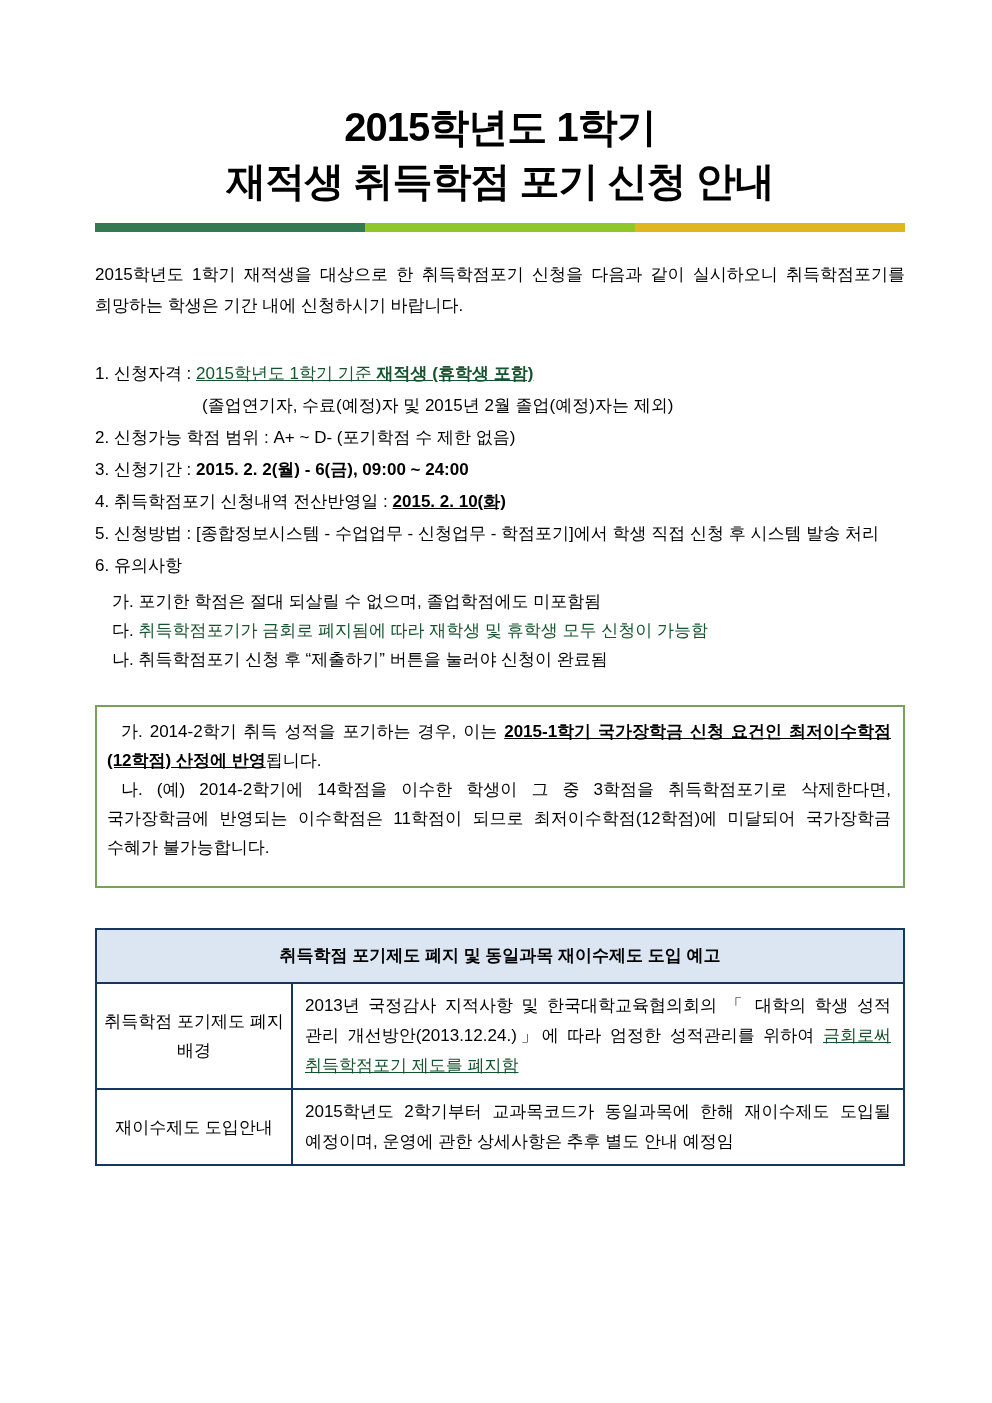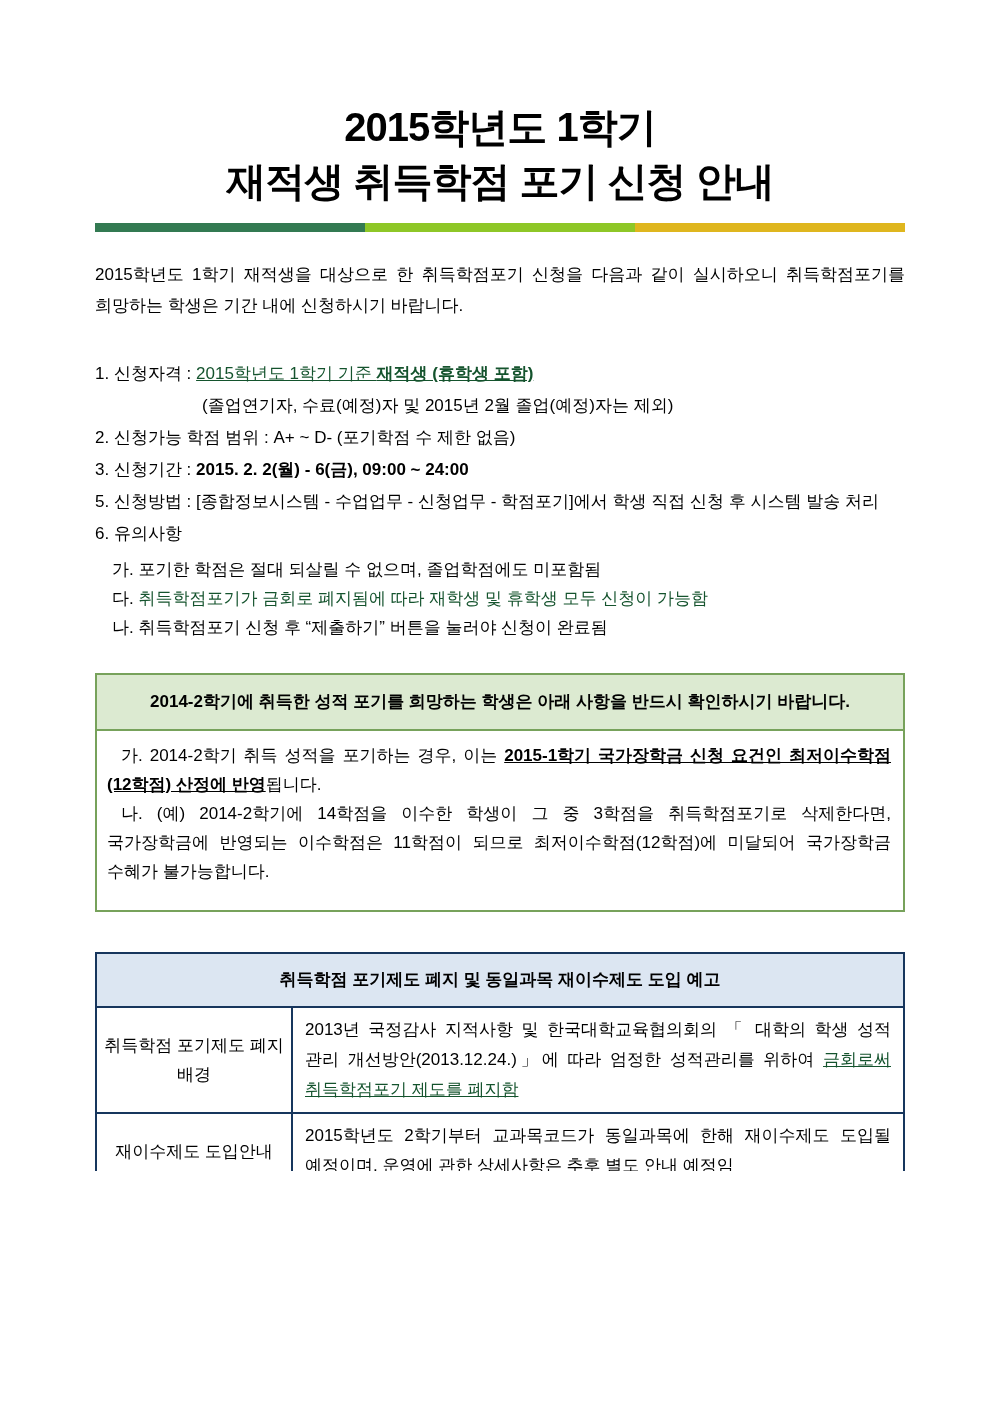--- a/index.html
+++ b/index.html
@@ -75,31 +75,31 @@
       <span class="seg seg3"></span>
     </div>
 
     <p class="intro">2015학년도 1학기 재적생을 대상으로 한 취득학점포기 신청을 다음과 같이 실시하오니 취득학점포기를 희망하는 학생은 기간 내에 신청하시기 바랍니다.</p>
 
     <div class="items">
       <p class="item"><span>1. 신청자격 : </span><span class="red ul">2015학년도 1학기 기준 </span><span class="red ul b">재적생 (휴학생 포함)</span></p>
       <p class="item sub">(졸업연기자, 수료(예정)자 및 2015년 2월 졸업(예정)자는 제외)</p>
       <p class="item">2. 신청가능 학점 범위 : A+ ~ D- (포기학점 수 제한 없음)</p>
       <p class="item"><span>3. 신청기간 : </span><span class="b">2015. 2. 2(월) - 6(금), 09:00 ~ 24:00</span></p>
+      <p class="item"><span>4. 취득학점포기 신청내역 전산반영일 : </span><span class="b ul">2015. 2. 10(화)</span></p>
       <p class="item justify">5. 신청방법 : [종합정보시스템 - 수업업무 - 신청업무 - 학점포기]에서 학생 직접 신청 후 시스템 발송 처리</p>
       <p class="item">6. 유의사항</p>
       <div class="notes">
         <p class="note">가. 포기한 학점은 절대 되살릴 수 없으며, 졸업학점에도 미포함됨</p>
         <p class="note"><span>다. </span><span class="red">취득학점포기가 금회로 폐지됨에 따라 재학생 및 휴학생 모두 신청이 가능함</span></p>
         <p class="note">나. 취득학점포기 신청 후 “제출하기” 버튼을 눌러야 신청이 완료됨</p>
       </div>
     </div>
 
     <div class="green-box">
-      <div class="green-header">2014-2학기에 취득한 성적 포기를 희망하는 학생은 아래 사항을 반드시 확인하시기 바랍니다.</div>
       <div class="green-body">
         <p class="gb-para"><span>가. 2014-2학기 취득 성적을 포기하는 경우, 이는 </span><span class="b ul">2015-1학기 국가장학금 신청 요건인 최저이수학점(12학점) 산정에 반영</span><span>됩니다.</span></p>
         <p class="gb-para">나. (예) 2014-2학기에 14학점을 이수한 학생이 그 중 3학점을 취득학점포기로 삭제한다면, 국가장학금에 반영되는 이수학점은 11학점이 되므로 최저이수학점(12학점)에 미달되어 국가장학금 수혜가 불가능합니다.</p>
       </div>
     </div>
 
     <table class="notice-table">
       <tbody>
         <tr>
           <td class="t-header" colspan="2">취득학점 포기제도 폐지 및 동일과목 재이수제도 도입 예고</td>

